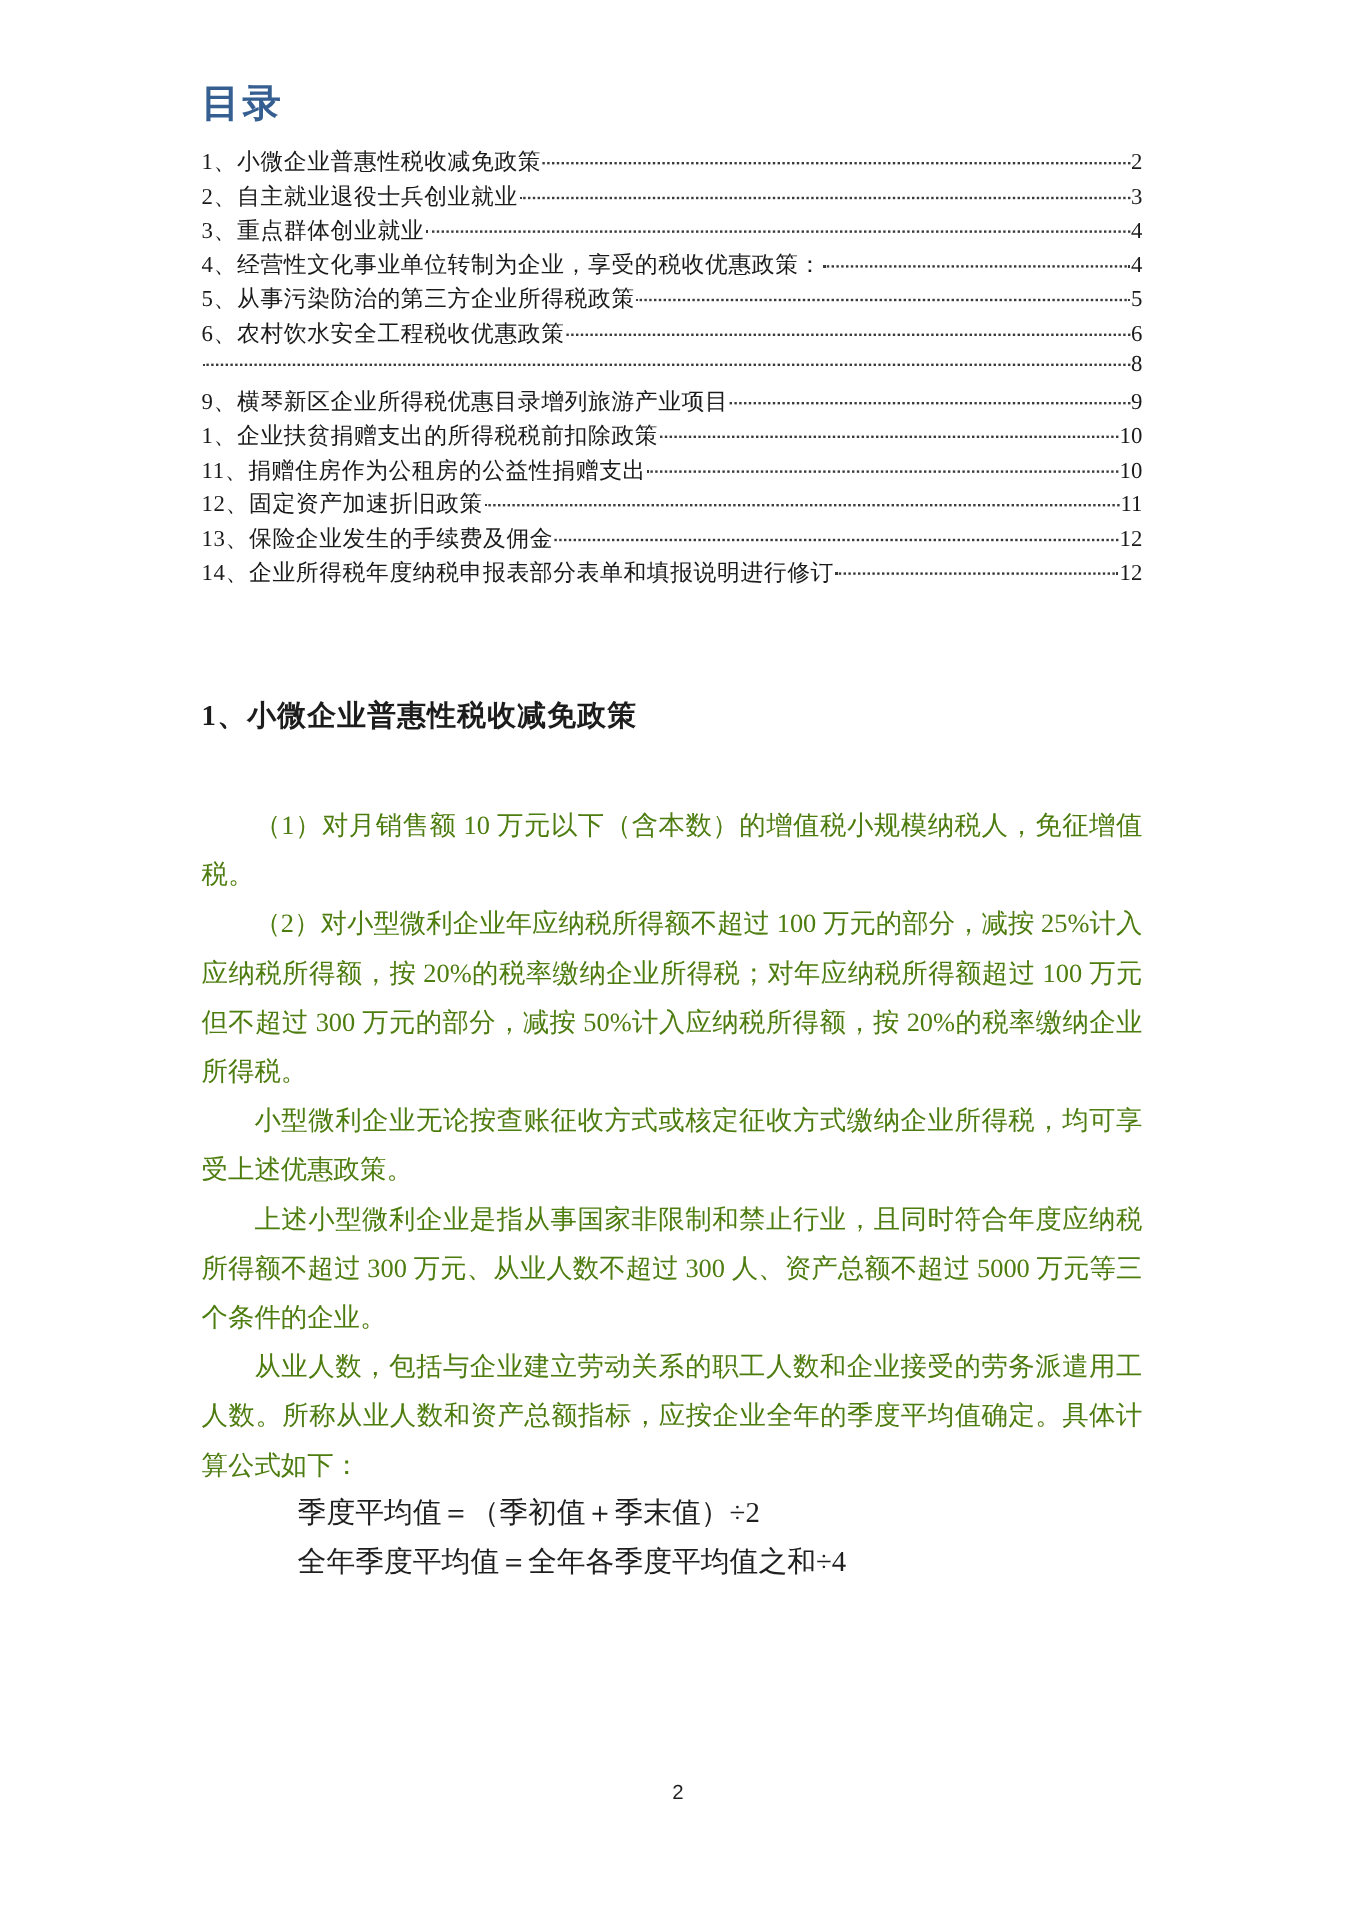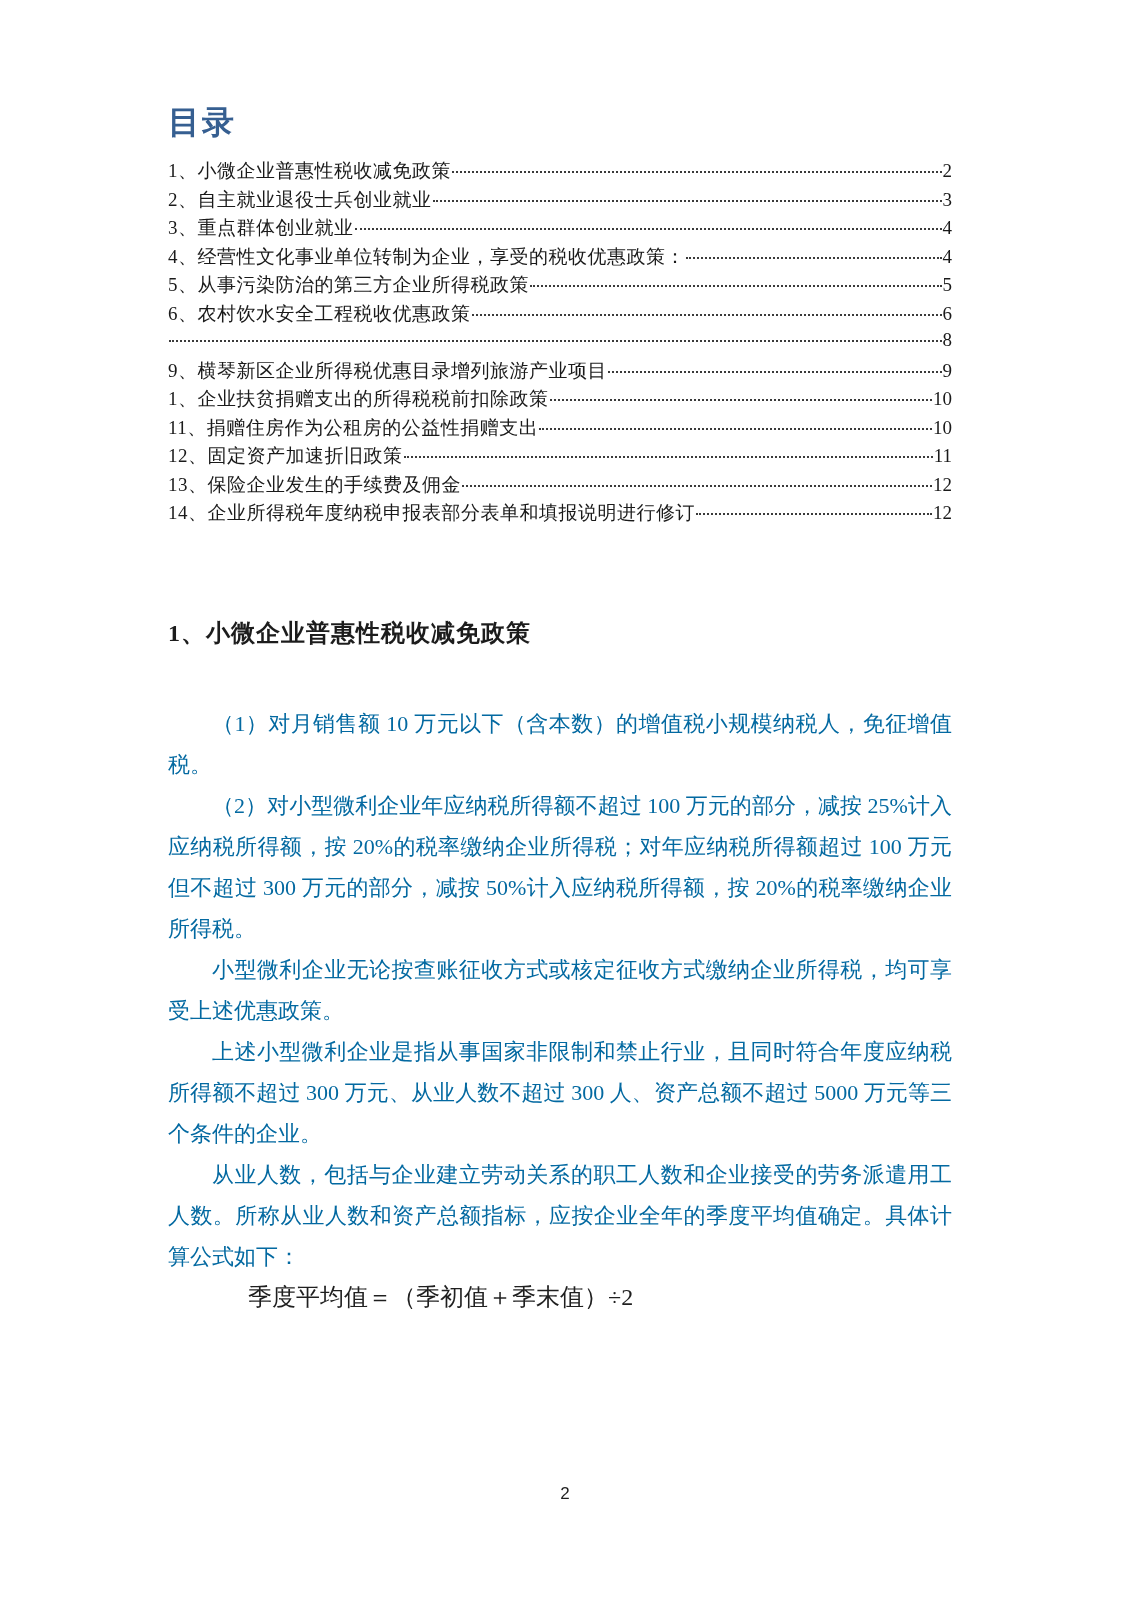--- a/index.html
+++ b/index.html
@@ -9,21 +9,21 @@
     height: 1600px;
     position: relative;
     font-family: "Liberation Serif", "DejaVu Serif", serif;
     color: #1f1f1f;
     overflow: hidden;
   }
   .page {
     position: absolute;
     inset: 0;
     background: #ffffff;
-    padding: 102px 178px 0 168px;
+    padding: 66px 178px 0 168px;
   }
   
   .toc-heading {
     font-size: 32px;
     line-height: 40px;
     font-weight: bold;
     color: #365f91;
     margin-bottom: 16px;
     letter-spacing: 2px;
   }
@@ -52,21 +52,21 @@
     line-height: 32px;
     font-weight: bold;
     color: #1c1c1c;
     letter-spacing: 1px;
   }
   .body-text {
     margin-top: 54px;
     font-size: 22px;
     line-height: 41px;
     text-align: justify;
-    color: #0369a1;
+    color: #4d7c0f;
   }
   .para { text-indent: 44px; }
   .formula-block { font-size: 24px; line-height: 41px; color: #1f1f1f; }
   .formula { padding-left: 80px; }
   
   .page-footer {
     position: absolute;
     bottom: 96px;
     left: 0;
     right: 0;
@@ -176,17 +176,18 @@
 
       <p class="para">上述小型微利企业是指从事国家非限制和禁止行业，且同时符合年度应纳税所得额不超过 300 万元、从业人数不超过 300 人、资产总额不超过 5000 万元等三个条件的企业。</p>
 
       <p class="para">从业人数，包括与企业建立劳动关系的职工人数和企业接受的劳务派遣用工人数。所称从业人数和资产总额指标，应按企业全年的季度平均值确定。具体计算公式如下：</p>
     </div>
 
   <div class="formula-block">
 
       <p class="formula">季度平均值＝（季初值＋季末值）÷2</p>
 
+      <p class="formula">全年季度平均值＝全年各季度平均值之和÷4</p>
     </div>
 
   <div class="page-footer">2</div>
 
 </div>
 
 </body></html>

